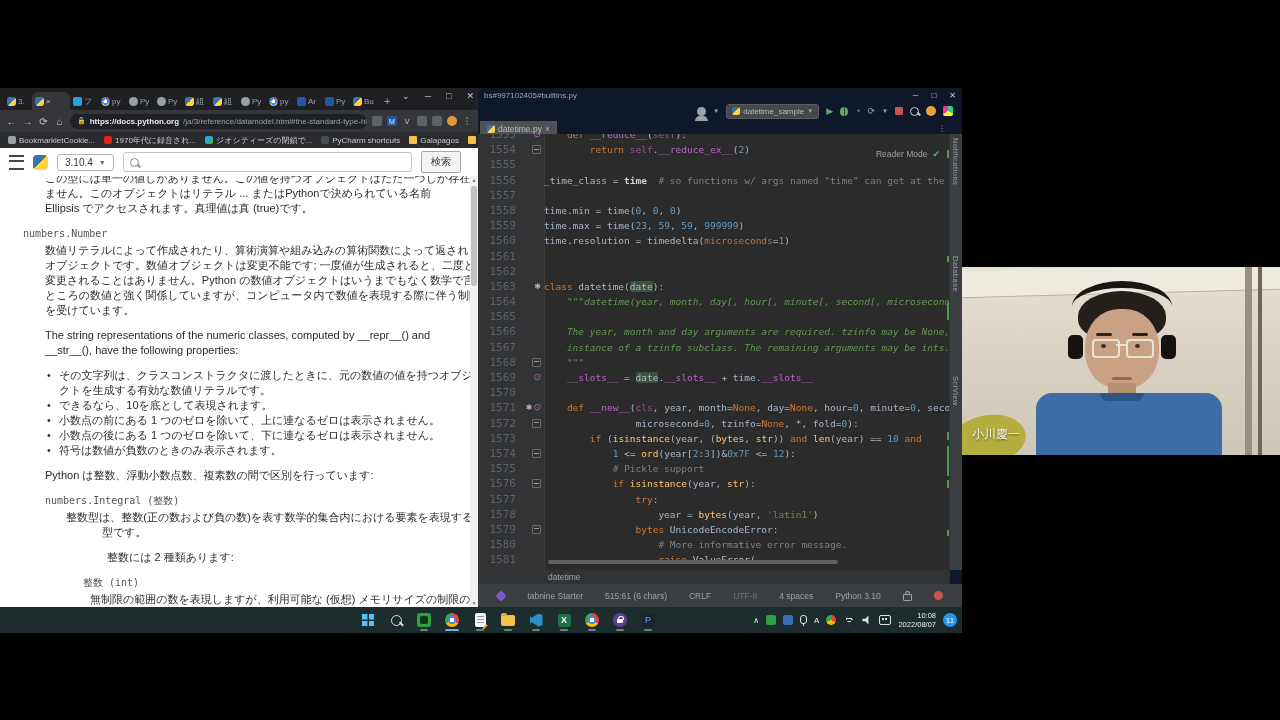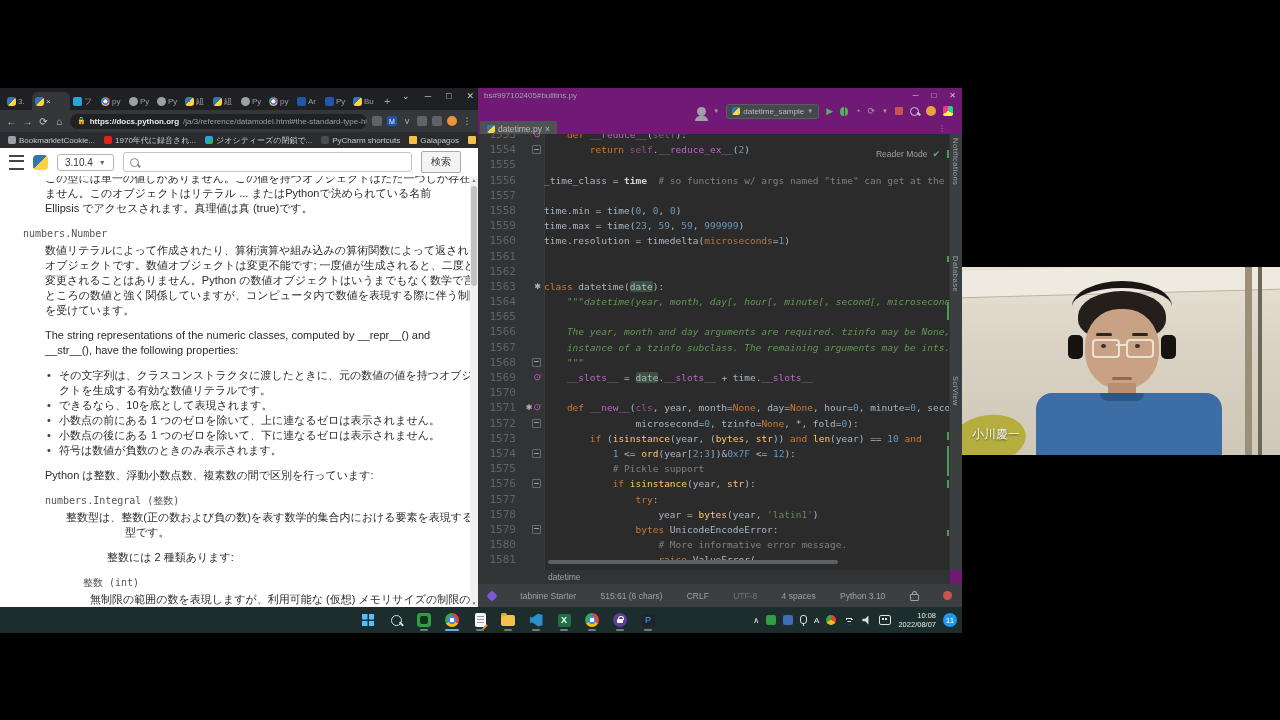--- a/index.html
+++ b/index.html
@@ -43,21 +43,21 @@
   .btn-search{border:1px solid #a8a8a8;background:#f4f4f4;font-size:10px;padding:3px 9px;color:#333;border-radius:2px}
   #doc{position:absolute;top:88px;left:0;width:470px;height:431px;background:#fff;overflow:hidden;font-size:11px;color:#2b2b2b}
   .docline{height:15px;line-height:15px;white-space:nowrap;overflow:hidden}
   .docblock{margin-bottom:10px}
   .dt-code{font-family:"DejaVu Sans Mono",monospace;color:#555;font-size:10px}
   .bullet-marker{display:inline-block;width:12px;color:#333}
   #dscroll{position:absolute;right:0;top:88px;width:8px;height:431px;background:#f1f1f1}
   #dscroll .thumb{position:absolute;top:10px;left:1px;width:6px;height:100px;background:#c1c1c1;border-radius:3px}
   #dscroll .ar{position:absolute;left:0;width:8px;font-size:5px;color:#777;text-align:center}
   
-  #pycharm{position:absolute;left:478px;top:88px;width:484px;height:519px;background:#701a75;overflow:hidden}
+  #pycharm{position:absolute;left:478px;top:88px;width:484px;height:519px;background:#0f172a;overflow:hidden}
   #ptitle{height:12px;font-size:8px;color:#9da2a6;padding:1px 6px;display:flex;align-items:center;justify-content:space-between}
   #pwc{display:flex;gap:13px;font-size:8px;color:#c8cacd}
   #ptoolbar{height:18px;display:flex;align-items:center;justify-content:flex-end;gap:7px;padding:0 9px}
   .usric{width:9px;height:9px;border-radius:50%;background:#9da2a6;position:relative}
   .usric::after{content:"";position:absolute;top:9px;left:-2px;width:13px;height:5px;border-radius:6px 6px 0 0;background:#9da2a6}
   .tcar{font-size:6px;color:#9da2a6}
   .runpill{border:1px solid #5a5d5f;background:#45494b;border-radius:3px;height:13px;display:flex;align-items:center;gap:3px;padding:0 5px;font-size:8px;color:#bbb}
   .minipy{width:8px;height:8px;border-radius:2px;background:linear-gradient(135deg,#3776ab 50%,#ffd343 50%)}
   .icn-run{color:#5fad65;font-size:9px;line-height:9px}
   .icn-bug{width:8px;height:9px;background:#5fad65;border-radius:50% 50% 45% 45%;position:relative}
@@ -87,21 +87,21 @@
   .seg-p{color:#a9b7c6}.seg-k{color:#cc7832}.seg-m{color:#bb65c8}.seg-s{color:#6a8759}
   .seg-d{color:#629755;font-style:italic}.seg-c{color:#808080}.seg-n{color:#6897bb}
   .seg-b{color:#ffc66d}.seg-sf{color:#94558d}.seg-kw{color:#b3764a}
   .seg-hl{color:#a9b7c6;background:#3d5141;border-radius:2px}
   .seg-bold{color:#cdd5dc;font-weight:bold}
   #readermode{position:absolute;right:10px;top:15px;font-size:8.5px;color:#9da2a6;display:flex;gap:5px;align-items:center}
   #readermode .ok{color:#5fad65;font-size:9px}
   .emark{position:absolute;right:0;width:3px;background:#4e9a51}
   #hscroll{position:absolute;left:70px;top:426px;width:290px;height:4px;background:#5e6163;border-radius:2px}
   #pbread{position:absolute;left:0;top:482px;width:472px;height:14px;background:#313335;color:#9da2a6;font-size:8.5px;line-height:14px;padding-left:70px;box-sizing:border-box}
-  #pstatus{position:absolute;left:0;top:496px;width:484px;height:23px;background:#3c3f41;border-top:1px solid:#2f2f2f;display:flex;align-items:center;justify-content:space-between;gap:10px;padding:0 10px;font-size:8.5px;color:#9da2a6;box-sizing:border-box}
+  #pstatus{position:absolute;left:0;top:496px;width:484px;height:23px;background:#3c3f41;border-top:1px solid:#2f2f2f;display:flex;align-items:center;justify-content:center;gap:22px;padding:0 10px;font-size:8.5px;color:#9da2a6;box-sizing:border-box}
   .st-dim{color:#6f7478}
   .tnico{width:8px;height:8px;background:#7b5ad2;border-radius:2px;transform:rotate(45deg)}
   .st-lock{width:7px;height:5px;border:1px solid #9da2a6;border-radius:1px;position:relative;margin-top:3px}
   .st-lock::before{content:"";position:absolute;left:1px;top:-4px;width:3px;height:3px;border:1px solid #9da2a6;border-bottom:none;border-radius:3px 3px 0 0}
   .st-red{width:9px;height:9px;border-radius:50%;background:#c75450}
   #pstripe{position:absolute;right:0;top:46px;width:12px;height:436px;background:#3c3f41;border-left:1px solid #323232}
   .vlabel{position:absolute;left:1px;writing-mode:vertical-rl;font-size:7.5px;color:#9da2a6;letter-spacing:.5px}
   
   #taskbar{position:absolute;left:0;top:607px;width:962px;height:26px;background:#1d2c2c}
   #tbapps{position:absolute;left:356px;top:0;height:26px;display:flex;gap:4px;align-items:center}
@@ -321,21 +321,21 @@
           <div class="docline" style="padding-left: 47px;"><span class="bullet-marker">•</span><span>符号は数値が負数のときのみ表示されます。</span></div>
         </div>
         <div class="docblock">
           <div class="docline" style="padding-left: 45px;">Python は整数、浮動小数点数、複素数の間で区別を行っています:</div>
         </div>
         <div class="docblock" style="margin-bottom: 2px;">
           <div class="docline dt-code" style="padding-left: 45px;">numbers.Integral (整数)</div>
         </div>
         <div class="docblock">
           <div class="docline" style="padding-left: 66px;">整数型は、整数(正の数および負の数)を表す数学的集合内における要素を表現する</div>
-          <div class="docline" style="padding-left: 102px; margin-left: 23px;">型です。</div>
+          <div class="docline" style="padding-left: 102px;">型です。</div>
         </div>
         <div class="docblock">
           <div class="docline" style="padding-left: 66px; margin-left: 41px;">整数には 2 種類あります:</div>
         </div>
         <div class="docblock" style="margin-bottom: 2px;">
           <div class="docline dt-code" style="padding-left: 83px;">整数 (int)</div>
         </div>
         <div class="docblock">
           <div class="docline" style="padding-left: 90px;">無制限の範囲の数を表現しますが、利用可能な (仮想) メモリサイズの制限の</div>
         </div>

